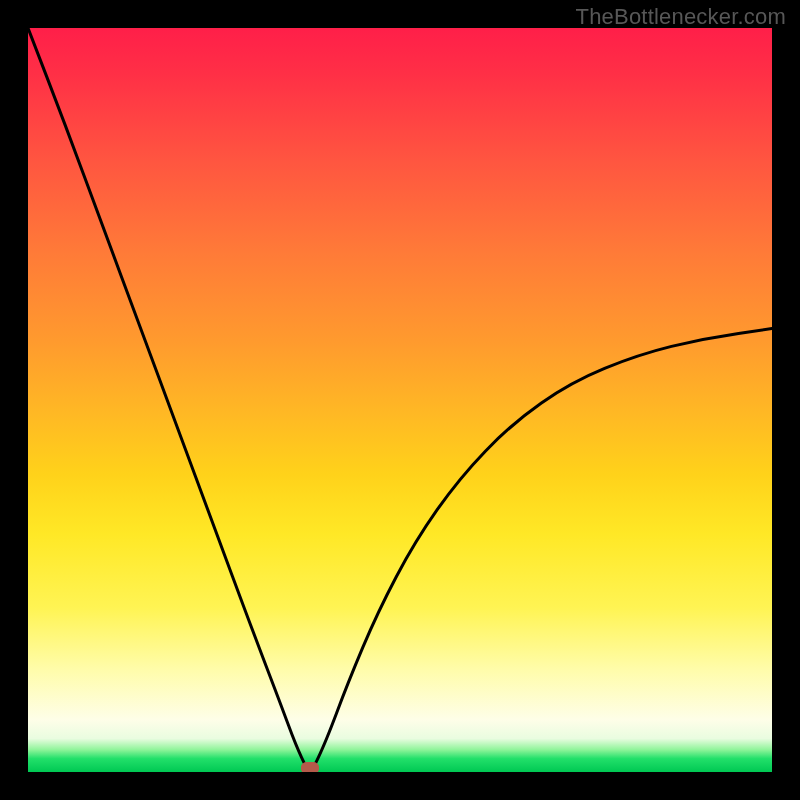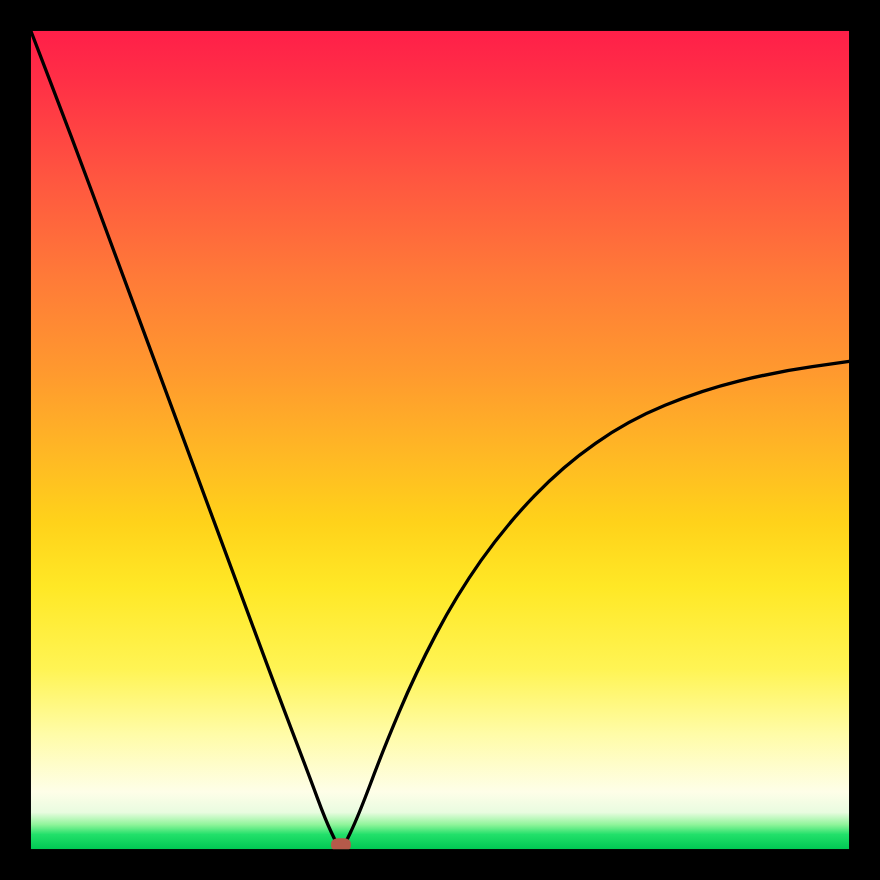--- a/index.html
+++ b/index.html
@@ -83,20 +83,21 @@
     border-radius: 6px / 5px;
     z-index: 6;
     transform: translate(-50%, -50%);
   }
 </style>
 </head>
 <body>
 
 <div class="outer-frame">
 
+  <div class="watermark">TheBottlenecker.com</div>
 
   <div class="plot-area">
     <div class="gradient-bg"></div>
 
     <svg class="curve" viewBox="0 0 744 744" preserveAspectRatio="none">
       <path id="curve-path" d="M 0.0 0.0 Q 0.0 0.0 18.6 48.4 Q 37.2 96.7 55.8 147.0 Q 74.4 197.2 93.0 247.4 Q 111.6 297.6 130.2 347.8 Q 148.8 398.0 167.4 448.3 Q 186.0 498.5 204.6 548.7 Q 223.2 598.9 238.1 638.0 Q 253.0 677.0 260.4 697.1 Q 267.8 717.2 273.4 729.1 Q 279.0 741.0 280.1 742.5 Q 281.2 744.0 282.4 744.0 Q 283.5 744.0 290.5 729.1 Q 297.6 714.2 308.8 684.5 Q 319.9 654.7 334.8 619.4 Q 349.7 584.0 368.3 548.7 Q 386.9 513.4 409.2 481.7 Q 431.5 450.1 457.6 423.0 Q 483.6 395.8 513.4 375.0 Q 543.1 354.1 576.6 340.4 Q 610.1 326.6 643.5 318.4 Q 677.0 310.2 710.5 305.4 T 744.0 300.6 "></path>
     </svg>
 
     <div class="min-marker" id="min-marker" style="left: 281.976px; top: 740px;"></div>
   </div>

